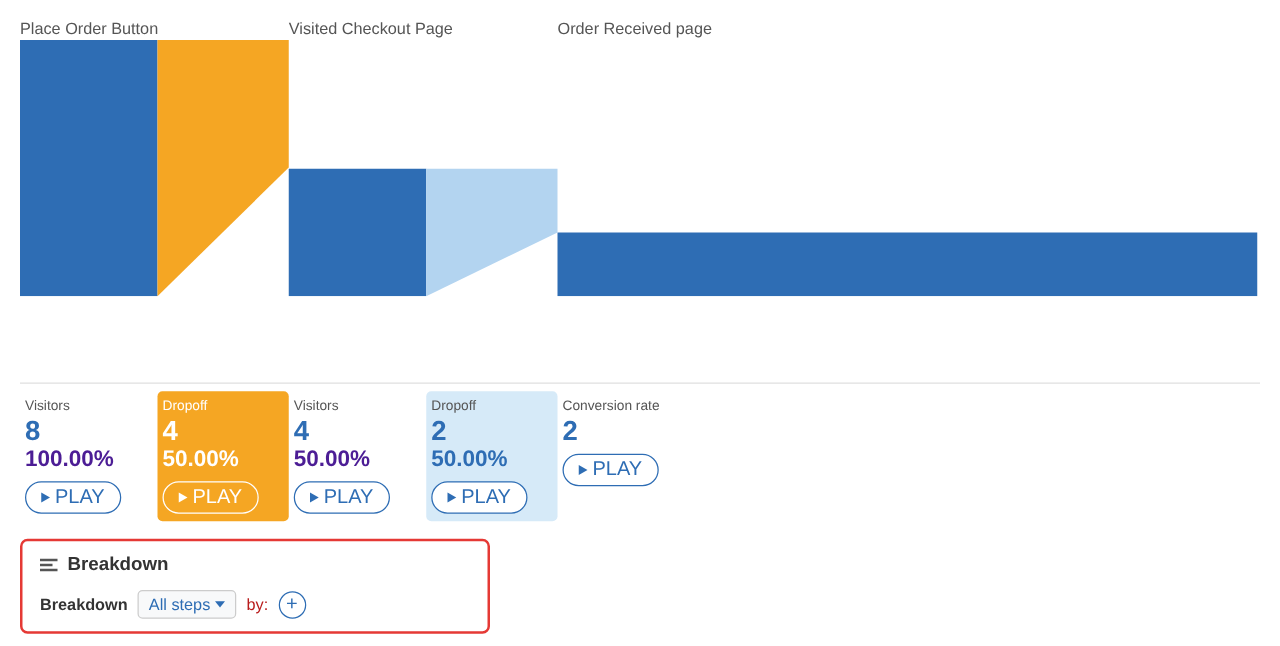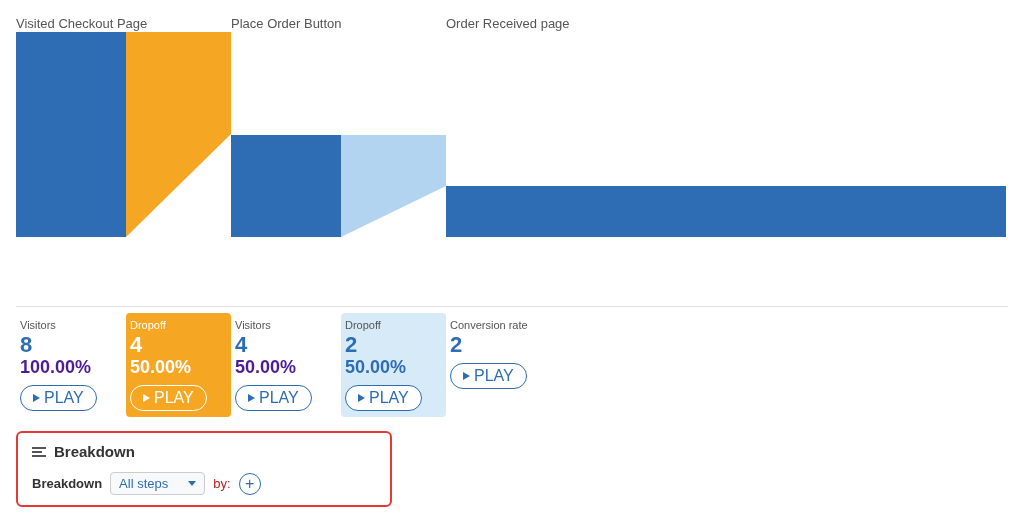--- a/index.html
+++ b/index.html
@@ -155,21 +155,21 @@
     }
 
     .breakdown-label {
       font-weight: 600;
       font-size: 13px;
     }
 
     .breakdown-dropdown {
       display: inline-flex;
       align-items: center;
-      gap: 20px;
+      gap: 4px;
       border: 1px solid #ccc;
       border-radius: 4px;
       padding: 3px 8px;
       font-size: 13px;
       color: #2e6db4;
       cursor: pointer;
       background: #f8f9fa;
     }
 
     .dropdown-arrow {
@@ -220,24 +220,24 @@
       min-height: 0;
     }
   </style>
 </head>
 <body>
 
 <div class="main-container">
 
   <div class="header-labels">
     <div style="width: 215px;">
+      <span class="header-label">Place Order Button</span>
+    </div>
+    <div style="width: 215px;">
       <span class="header-label">Visited Checkout Page</span>
-    </div>
-    <div style="width: 215px;">
-      <span class="header-label">Place Order Button</span>
     </div>
     <div style="flex:1;">
       <span class="header-label">Order Received page</span>
     </div>
   </div>
 
   <div class="svg-row">
     <svg width="990" height="205" viewBox="0 0 990 205">
 
       <rect x="0" y="0" width="110" height="205" fill="#2e6db4"></rect>

